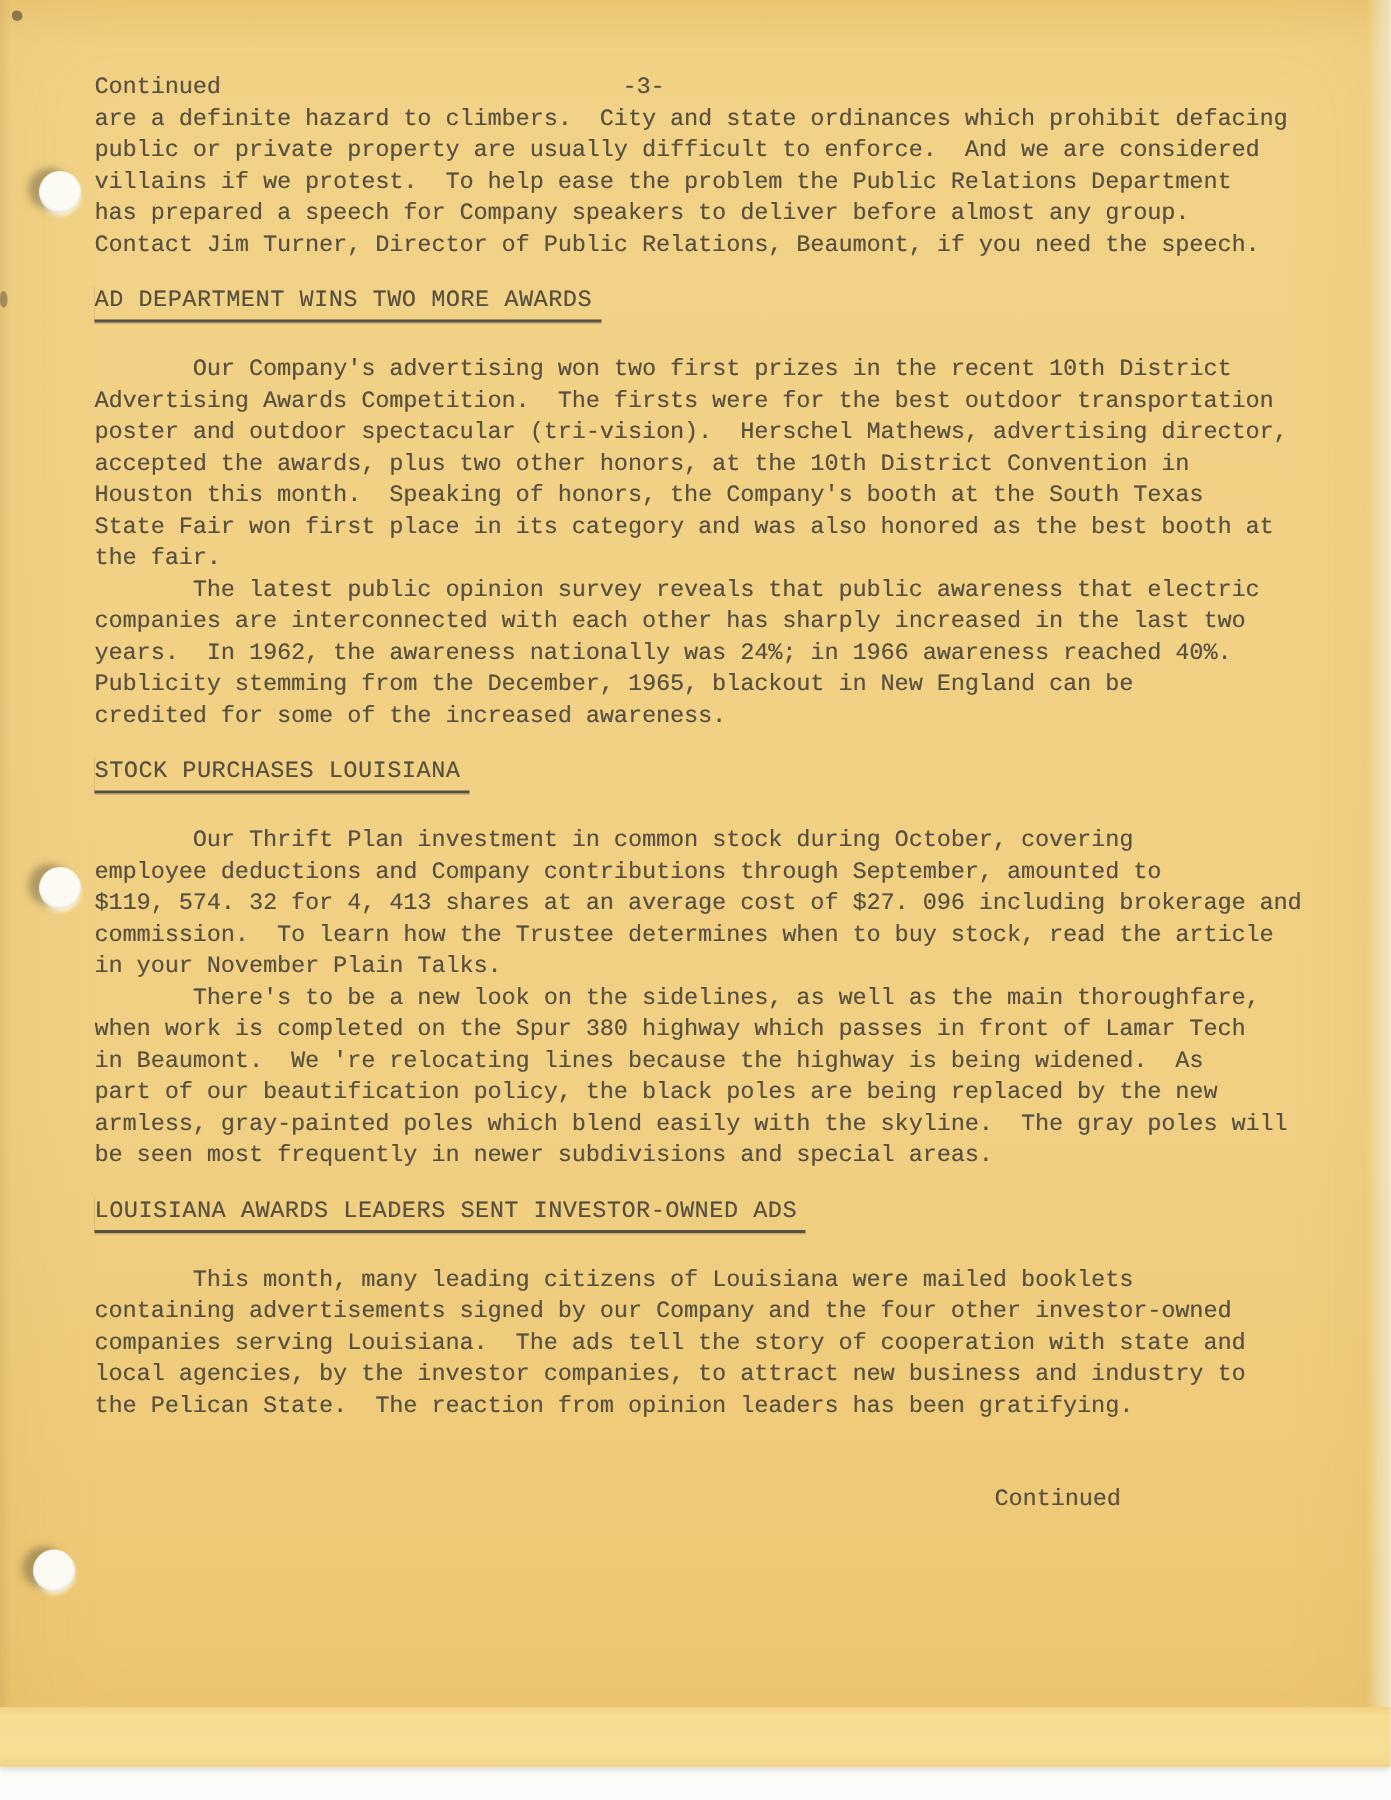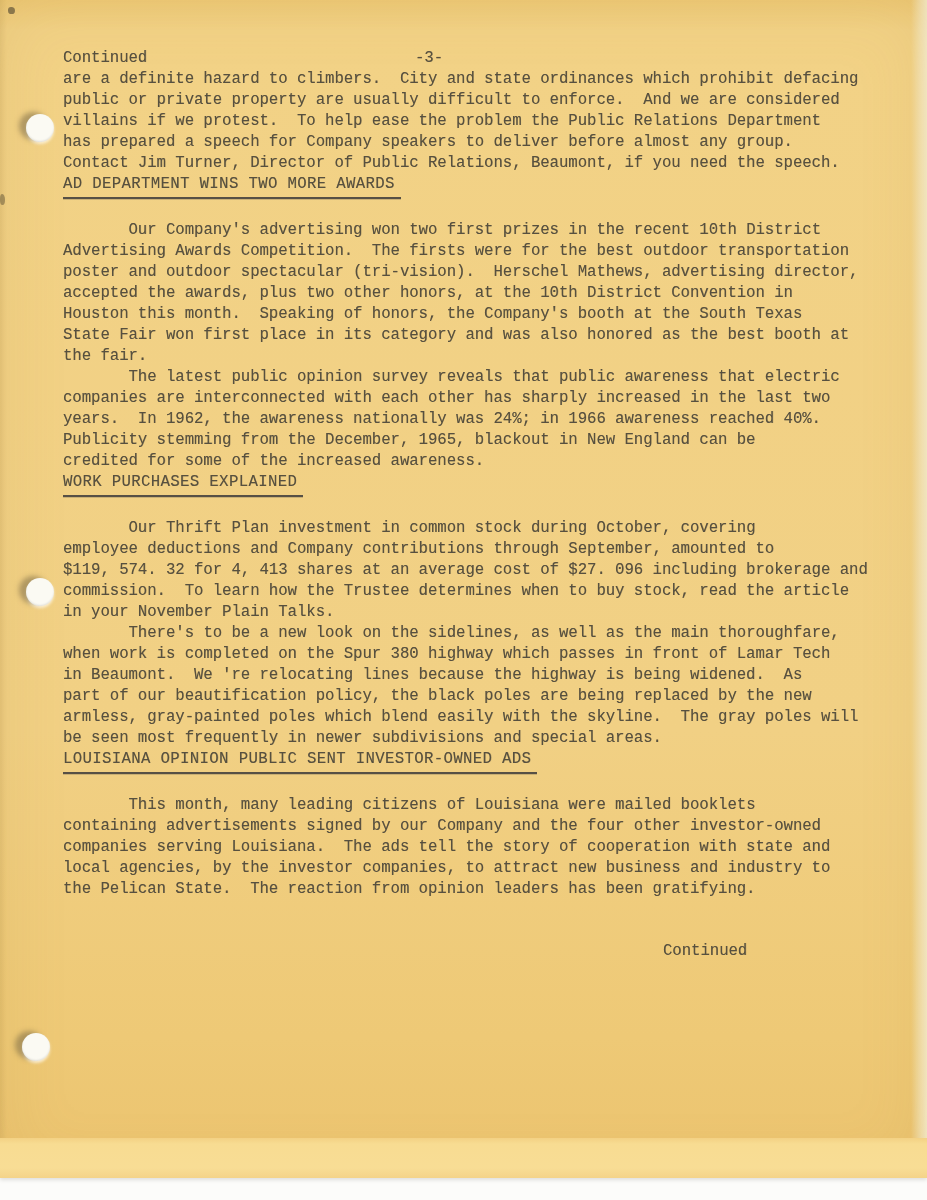--- a/index.html
+++ b/index.html
@@ -51,20 +51,21 @@
 
   .header-row { position: relative; height: 21px; }
   .page-number { position: absolute; left: 352px; top: 0; }
 
   .para {
     white-space: pre-wrap;
     margin: 0;
   }
 
   .section-heading {
+    margin-top: 16px;
     margin-bottom: 20px;
     height: 26px;
   }
   .section-heading .hd {
     display: inline-block;
     padding: 0 6px 2px 0;
     border-bottom: 2px solid #575045;
     box-shadow: 0 1px 0 rgba(87,80,69,0.25);
     letter-spacing: 0.4px;
   }
@@ -111,41 +112,41 @@
       <div>
         <div class="para">       The latest public opinion survey reveals that public awareness that electric
 companies are interconnected with each other has sharply increased in the last two
 years.  In 1962, the awareness nationally was 24%; in 1966 awareness reached 40%.
 Publicity stemming from the December, 1965, blackout in New England can be
 credited for some of the increased awareness.</div>
       </div>
 
       <div>
         <div class="section-heading">
-          <span class="hd">WORK PURCHASES EXPLAINED</span>
+          <span class="hd">STOCK PURCHASES LOUISIANA</span>
         </div>
         <div class="para">       Our Thrift Plan investment in common stock during October, covering
 employee deductions and Company contributions through September, amounted to
 $119, 574. 32 for 4, 413 shares at an average cost of $27. 096 including brokerage and
 commission.  To learn how the Trustee determines when to buy stock, read the article
 in your November Plain Talks.</div>
       </div>
 
       <div>
         <div class="para">       There's to be a new look on the sidelines, as well as the main thoroughfare,
 when work is completed on the Spur 380 highway which passes in front of Lamar Tech
 in Beaumont.  We 're relocating lines because the highway is being widened.  As
 part of our beautification policy, the black poles are being replaced by the new
 armless, gray-painted poles which blend easily with the skyline.  The gray poles will
 be seen most frequently in newer subdivisions and special areas.</div>
       </div>
 
       <div>
         <div class="section-heading">
-          <span class="hd">LOUISIANA OPINION PUBLIC SENT INVESTOR-OWNED ADS</span>
+          <span class="hd">LOUISIANA AWARDS LEADERS SENT INVESTOR-OWNED ADS</span>
         </div>
         <div class="para">       This month, many leading citizens of Louisiana were mailed booklets
 containing advertisements signed by our Company and the four other investor-owned
 companies serving Louisiana.  The ads tell the story of cooperation with state and
 local agencies, by the investor companies, to attract new business and industry to
 the Pelican State.  The reaction from opinion leaders has been gratifying.</div>
       </div>
 
       <div class="footer-row">Continued</div>
 

